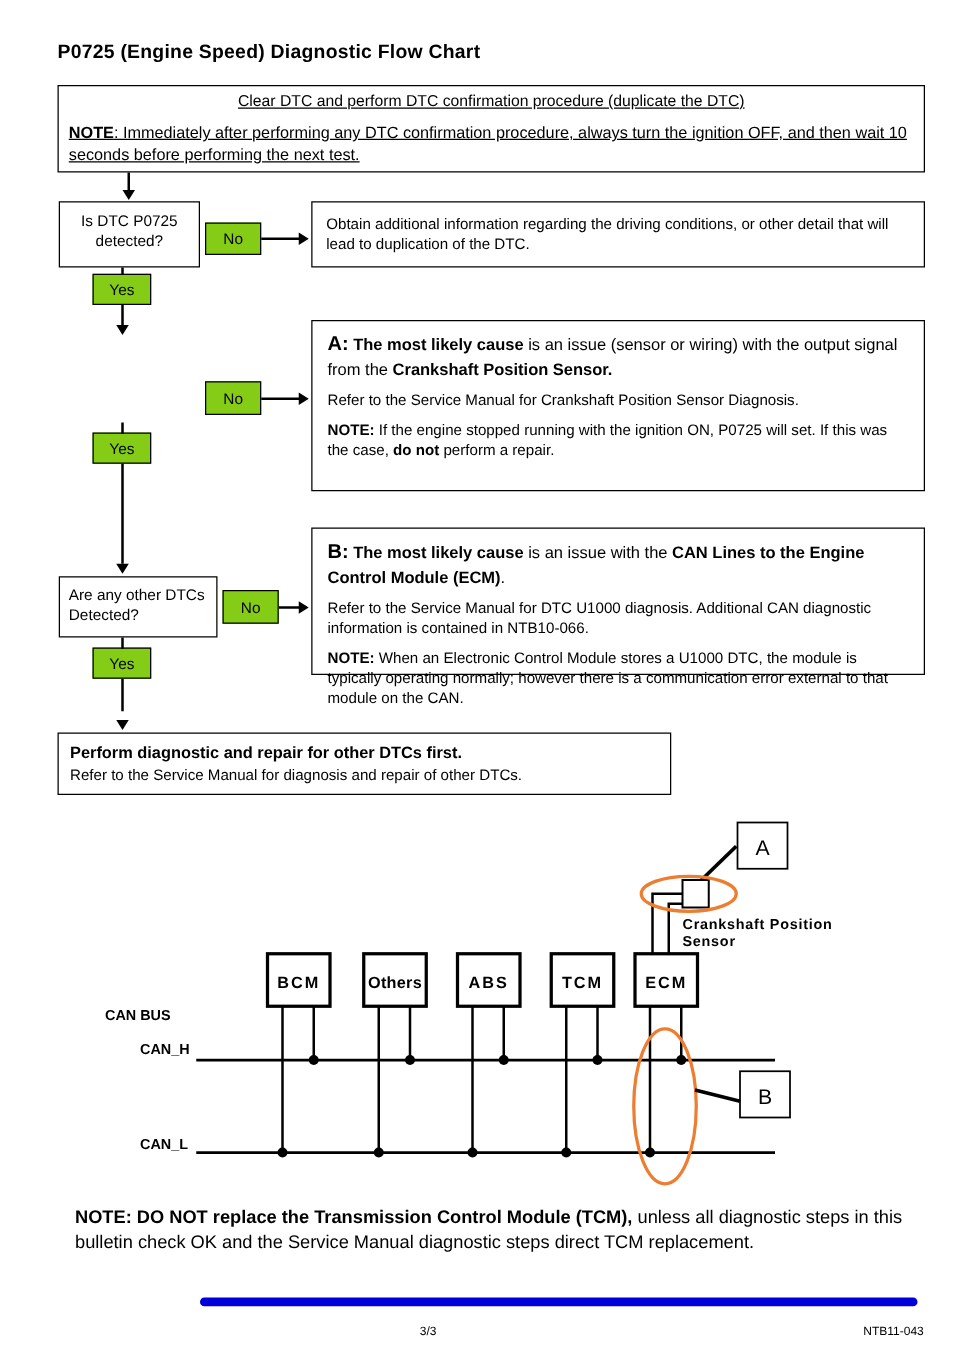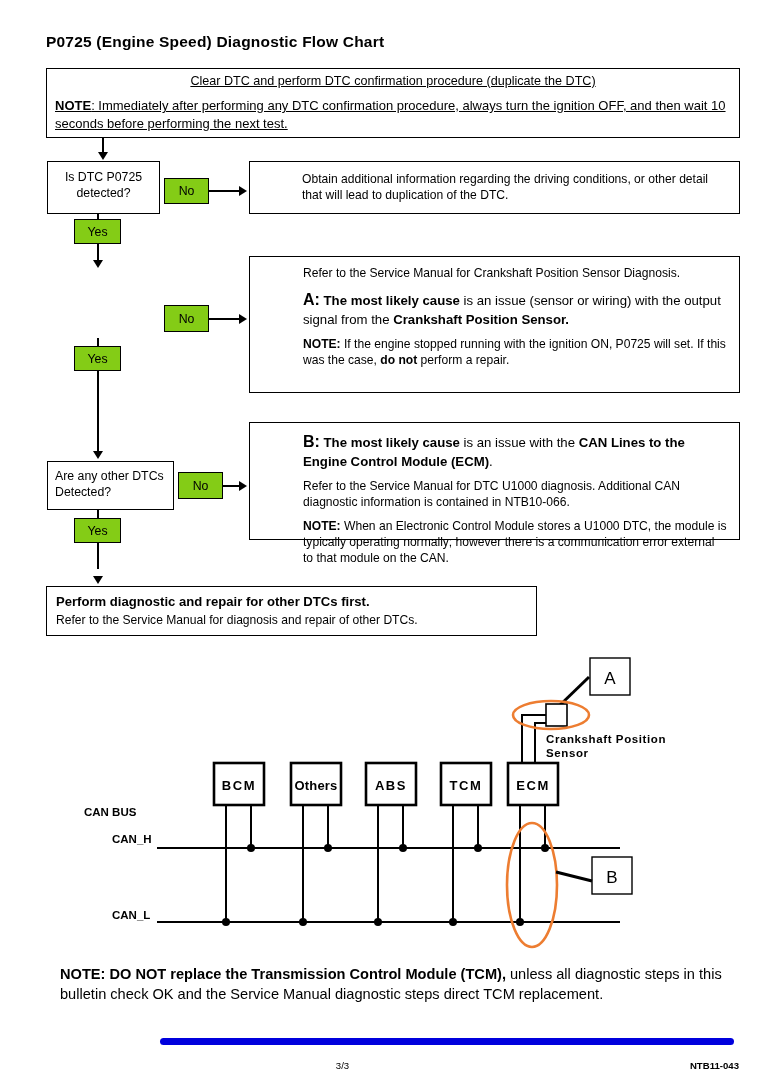--- a/index.html
+++ b/index.html
@@ -54,21 +54,21 @@
     display:flex;align-items:center;justify-content:center;
   }
   #no1{left:164px;top:178px;width:45px;height:26px;}
   #no2{left:164px;top:305px;width:45px;height:27px;}
   #no3{left:178px;top:472px;width:45px;height:27px;}
   #yes1{left:74px;top:219px;width:47px;height:25px;}
   #yes2{left:74px;top:346px;width:47px;height:25px;}
   #yes3{left:74px;top:518px;width:47px;height:25px;}
 
   
-  .info{font-size:12.1px;line-height:1.33;padding-left:41px;}
+  .info{font-size:12.1px;line-height:1.33;}
   #info-no1{left:249px;top:161px;width:491px;height:53px;}
   #info-no1 .p{padding:9px 11px 0 11px;}
   #info-A{left:249px;top:256px;width:491px;height:137px;}
   #info-B{left:249px;top:422px;width:491px;height:118px;}
   .info .blk{padding:0 12px;margin-top:8px;}
   .info .blk.first{margin-top:9px;}
   .info .hdr{font-size:13.2px;line-height:1.3;}
   .info .hdr .letter{font-size:16px;font-weight:bold;}
   .info b{font-weight:bold;}
 
@@ -104,21 +104,21 @@
   
   #footer-bar{
     position:absolute;left:160px;top:1038px;width:574px;height:7px;
     background:#0000dd;border-radius:4px;
   }
   #footer-page{
     position:absolute;left:0;top:1060px;width:685px;text-align:center;
     font-size:9.6px;
   }
   #footer-code{
-    position:absolute;right:42px;top:1060px;font-size:9.6px;font-weight:bold;
+    position:absolute;right:42px;top:1060px;font-size:9.6px;
   }
 </style>
 </head>
 <body>
 
 <div class="page">
 
   <div class="doc-title">P0725 (Engine Speed) Diagnostic Flow Chart</div>
 
   <div class="box" id="box-step1">
@@ -146,22 +146,22 @@
 
   <div class="lbl" id="no2">No</div>
   <div class="hline" style="left:209px;top:318px;width:31px;"></div>
   <div class="arrow-right" style="left:239px;top:314px;"></div>
   <div class="lbl" id="yes2">Yes</div>
   <div class="vline" style="left:97px;top:338px;height:9px;"></div>
   <div class="vline" style="left:97px;top:371px;height:80px;"></div>
   <div class="arrow-down" style="left:93px;top:451px;"></div>
 
   <div class="box info" id="info-A">
+    <div class="blk first hdr"><b class="letter">A:</b><b> The most likely cause</b><span> is an issue (sensor or wiring) with the output signal from the </span><b>Crankshaft Position Sensor.</b></div>
     <div class="blk">Refer to the Service Manual for Crankshaft Position Sensor Diagnosis.</div>
-    <div class="blk first hdr"><b class="letter">A:</b><b> The most likely cause</b><span> is an issue (sensor or wiring) with the output signal from the </span><b>Crankshaft Position Sensor.</b></div>
     <div class="blk"><b>NOTE:</b><span> If the engine stopped running with the ignition ON, P0725 will set. If this was the case, </span><b>do not</b><span> perform a repair.</span></div>
   </div>
 
   <div class="box decision" id="dec3">
     <div class="t">Are any other DTCs Detected?</div>
   </div>
   <div class="lbl" id="no3">No</div>
   <div class="hline" style="left:223px;top:485px;width:17px;"></div>
   <div class="arrow-right" style="left:239px;top:481px;"></div>
   <div class="lbl" id="yes3">Yes</div>

